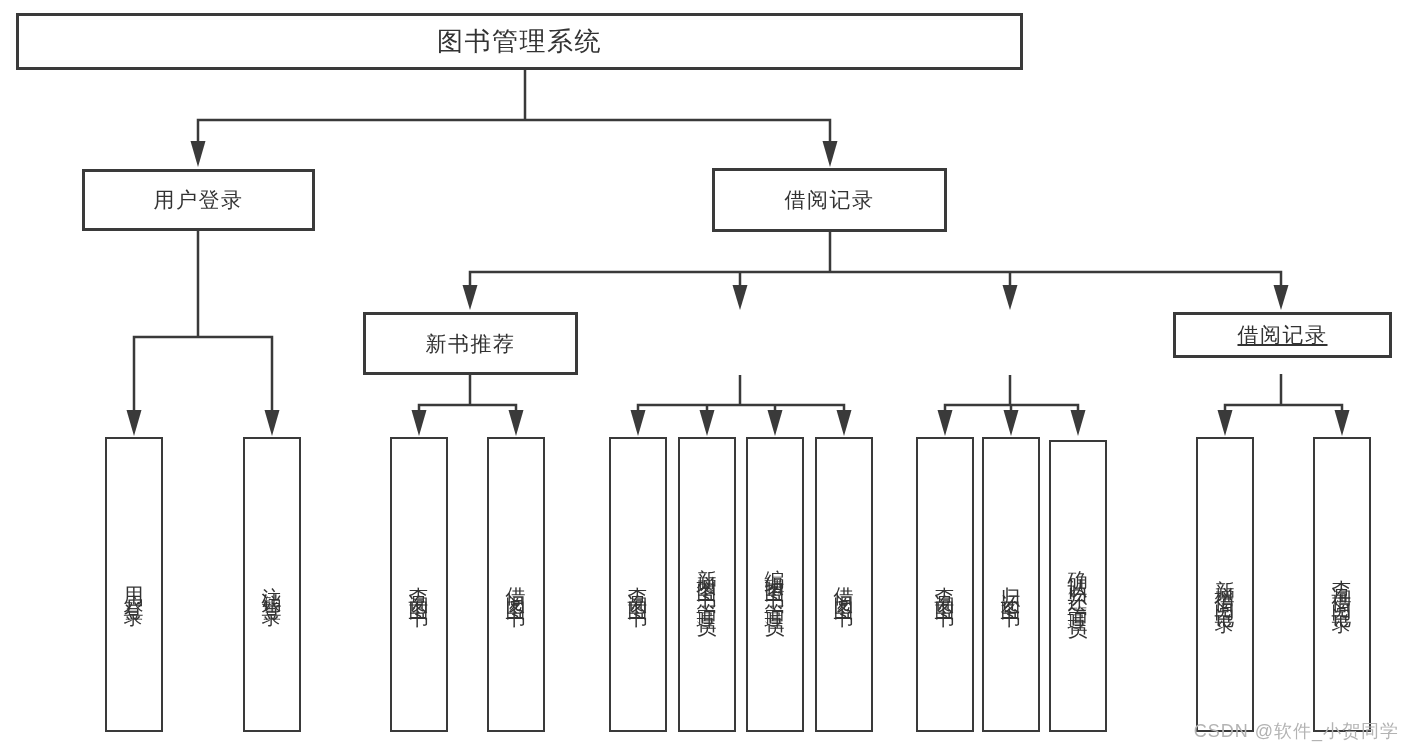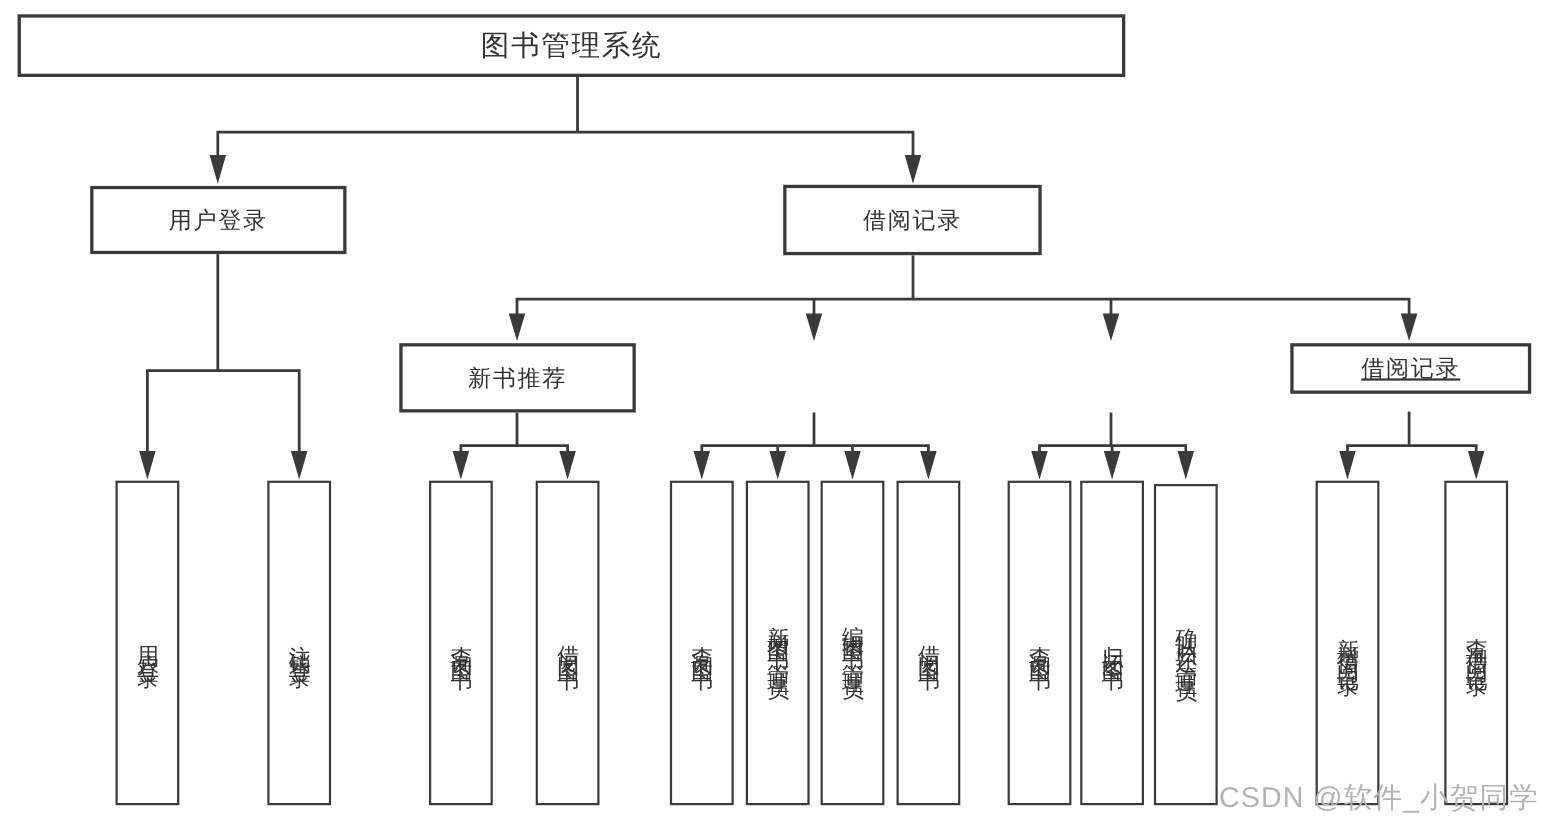--- a/index.html
+++ b/index.html
@@ -47,21 +47,21 @@
     writing-mode: vertical-rl;
     font-size: 20px;
     letter-spacing: 7px;
     line-height: 1;
     white-space: nowrap;
   }
   .watermark {
     position: absolute;
     right: 6px;
     bottom: 4px;
-    font-size: 26px;
+    font-size: 18px;
     letter-spacing: 1px;
     color: #b3b3b3;
     z-index: 3;
     white-space: nowrap;
   }
 </style>
 </head>
 <body>
 
 <div id="canvas">

